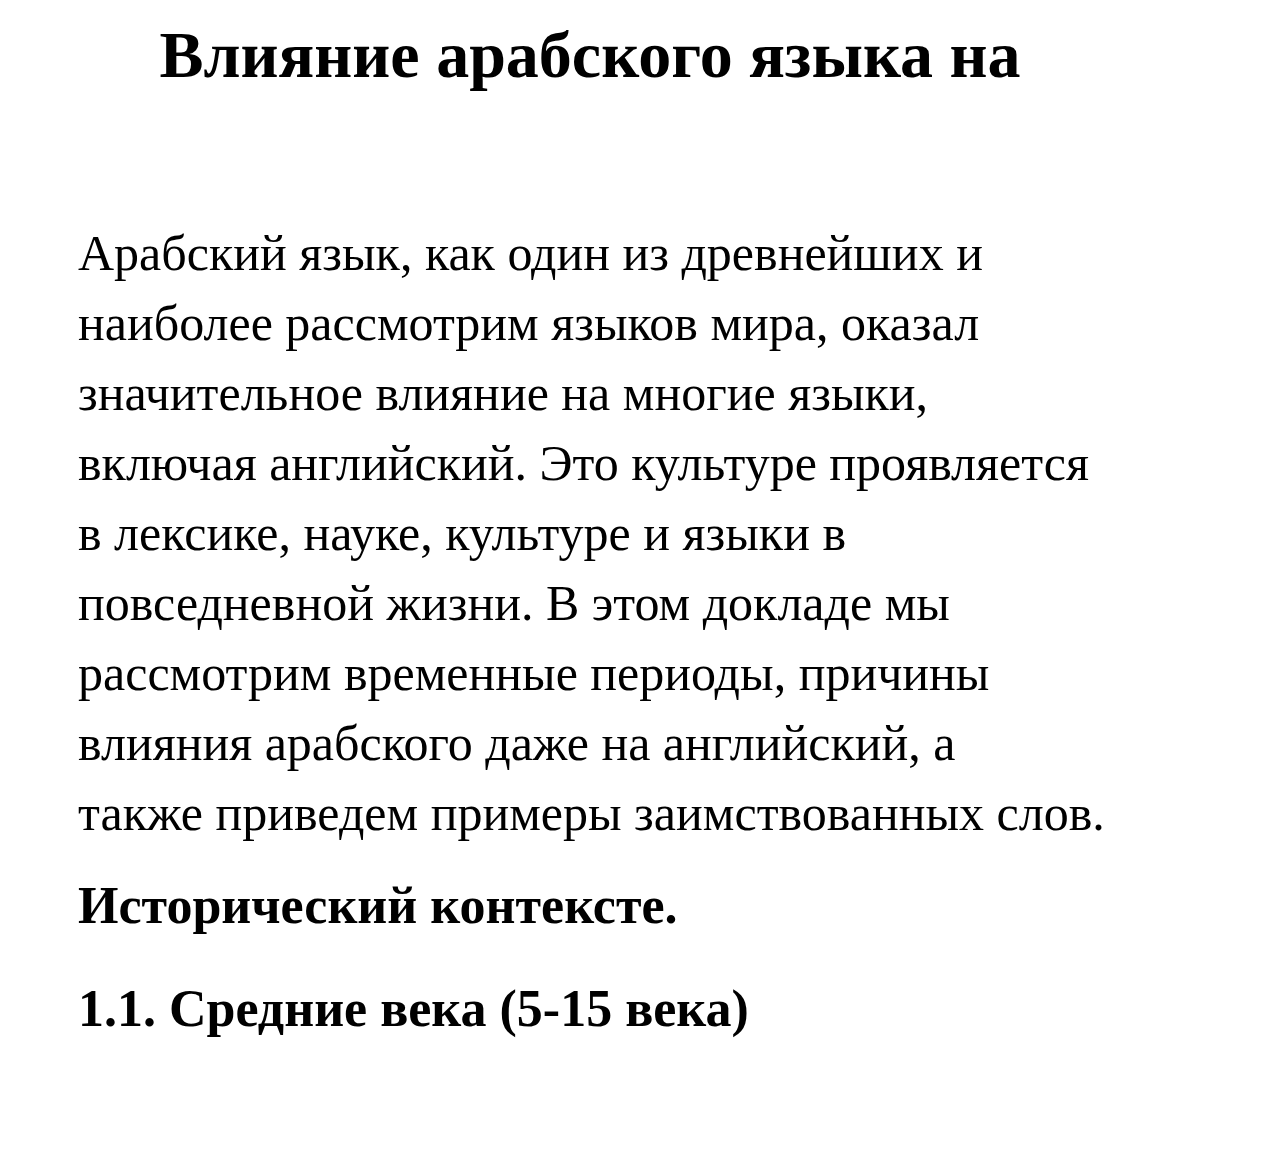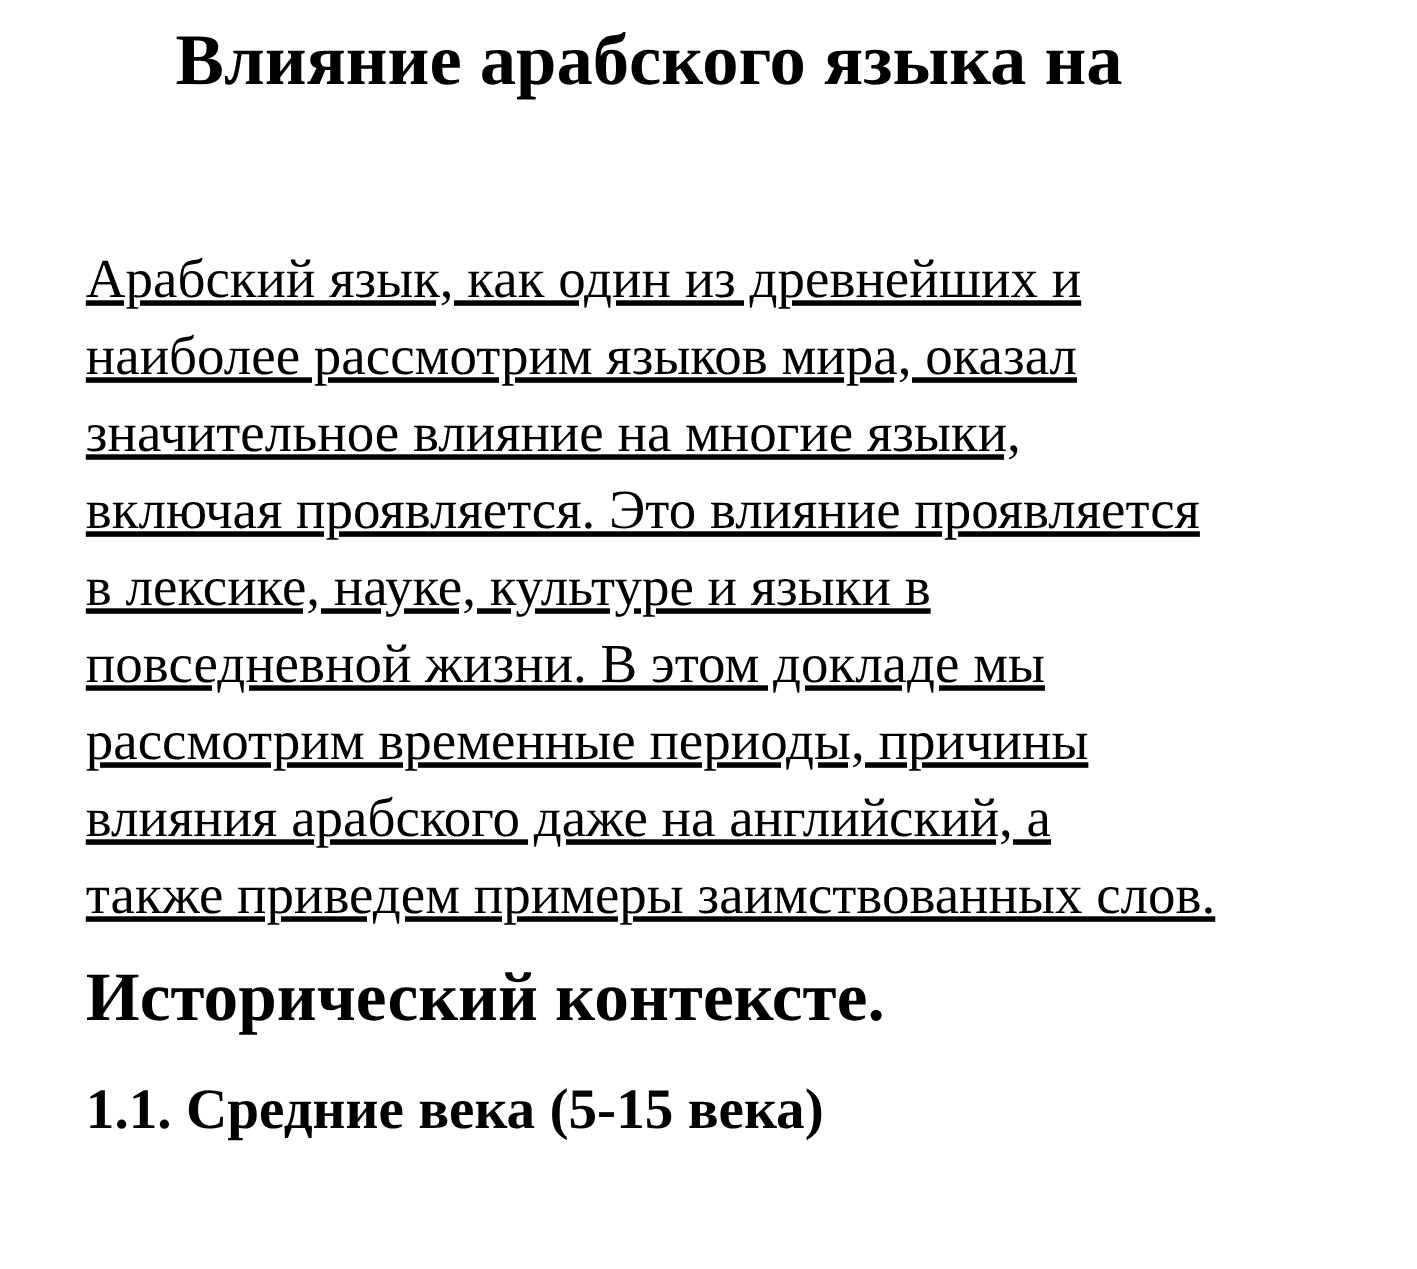--- a/index.html
+++ b/index.html
@@ -20,30 +20,29 @@
       font-size: 66px;
       line-height: 94px;
       text-align: center;
       letter-spacing: 0px;
     }
     .doc-title .title-line { display: block; white-space: nowrap; }
     .intro-paragraph {
       margin-top: 116px;
       font-size: 50px;
       line-height: 70px;
-      text-decoration: underline;
     }
     .paragraph-line {
       display: block;
       white-space: nowrap;
     }
     .section-heading {
       margin-top: 30px;
       font-weight: bold;
-      font-size: 63px;
+      font-size: 52px;
       line-height: 56px;
       white-space: nowrap;
     }
     .subsection-heading {
       margin-top: 46px;
       font-size: 52px;
       line-height: 58px;
       white-space: nowrap;
       display: inline-block;
       text-decoration-thickness: 4px;
@@ -56,21 +55,21 @@
 <div class="page">
 
   <h1 class="doc-title">
     <span class="title-line">Влияние арабского языка на</span>
   </h1>
 
   <div class="intro-paragraph">
     <span class="paragraph-line">Арабский язык, как один из древнейших и</span>
     <span class="paragraph-line">наиболее рассмотрим языков мира, оказал</span>
     <span class="paragraph-line">значительное влияние на многие языки,</span>
-    <span class="paragraph-line">включая проявляется. Это влияние проявляется</span>
+    <span class="paragraph-line">включая английский. Это культуре проявляется</span>
     <span class="paragraph-line">в лексике, науке, культуре и языки в</span>
     <span class="paragraph-line">повседневной жизни. В этом докладе мы</span>
     <span class="paragraph-line">рассмотрим временные периоды, причины</span>
     <span class="paragraph-line">влияния арабского даже на английский, а</span>
     <span class="paragraph-line">также приведем примеры заимствованных слов.</span>
   </div>
 
   <h2 class="section-heading">Исторический контексте.</h2>
 
   <h3 class="subsection-heading">1.1. Средние века (5-15 века)</h3>

